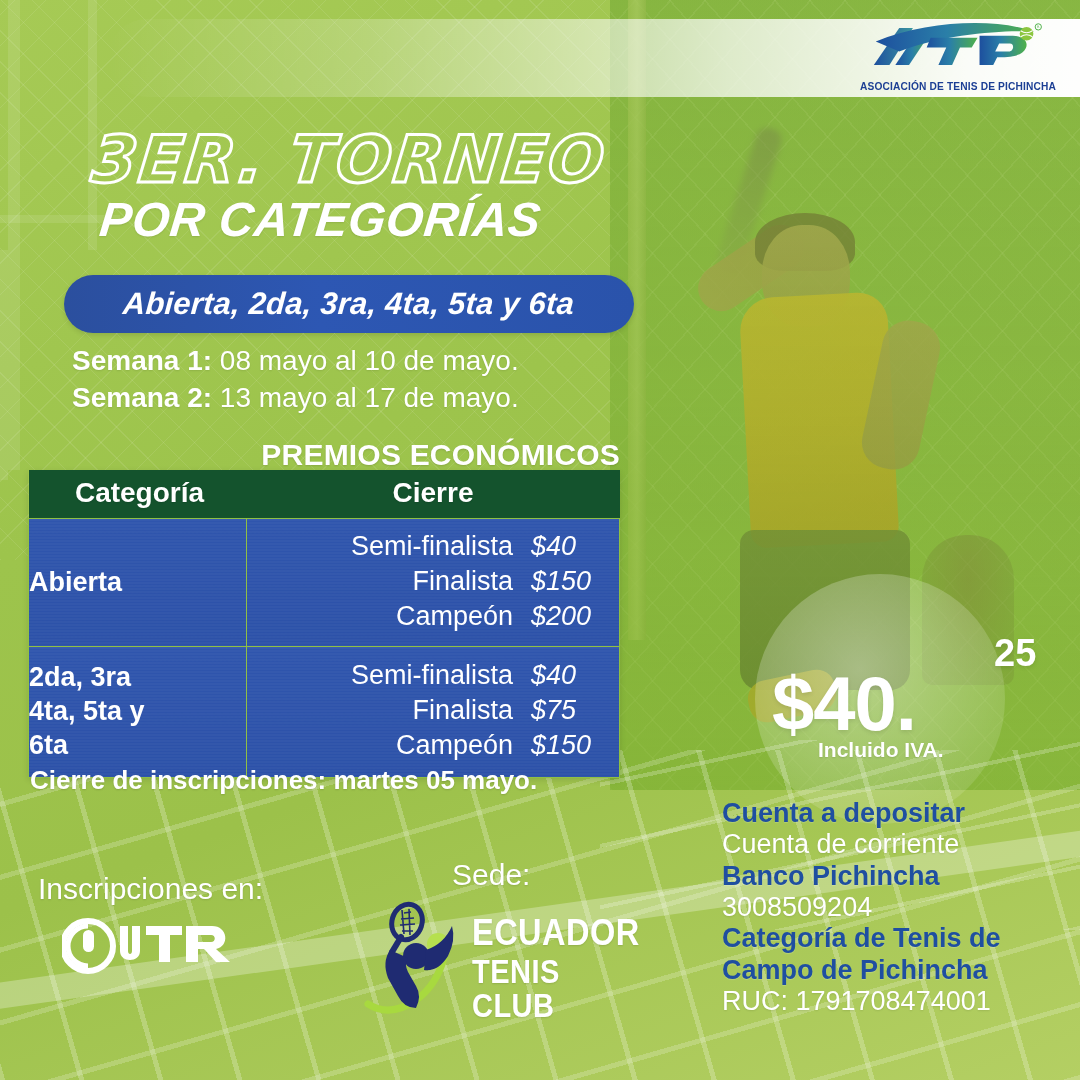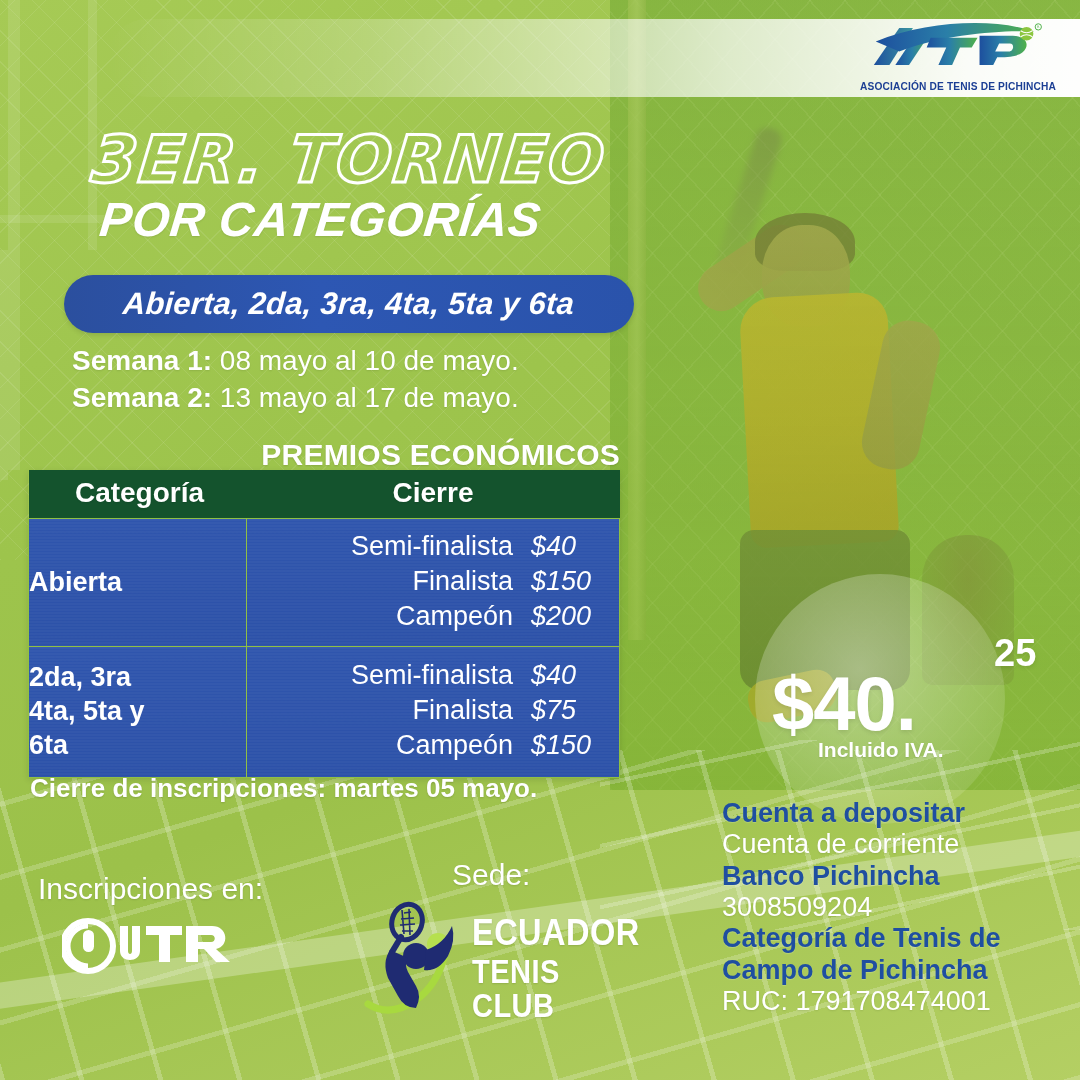--- a/index.html
+++ b/index.html
@@ -230,21 +230,20 @@
   .prize-amount {
     font-style:italic; width:92px; text-align:left; padding-left:18px;
   }
 
   
   .cierre {
     position:absolute; left:30px; top:765px;
     font-size:26px; font-weight:bold; color:#ffffff;
     white-space:nowrap;
     text-shadow:0 1px 2px rgba(0,0,0,.14);
-    margin-top:8px;
   }
 
   
   .price-circle {
     position:absolute; left:755px; top:574px; width:250px; height:250px;
     border-radius:50%;
     background:radial-gradient(circle at 42% 38%, rgba(255,255,255,.40), rgba(255,255,255,.14) 68%, rgba(255,255,255,.05) 100%);
   }
   .price-wrap { position:absolute; left:762px; top:630px; width:300px; height:140px; }
   .price-main {

